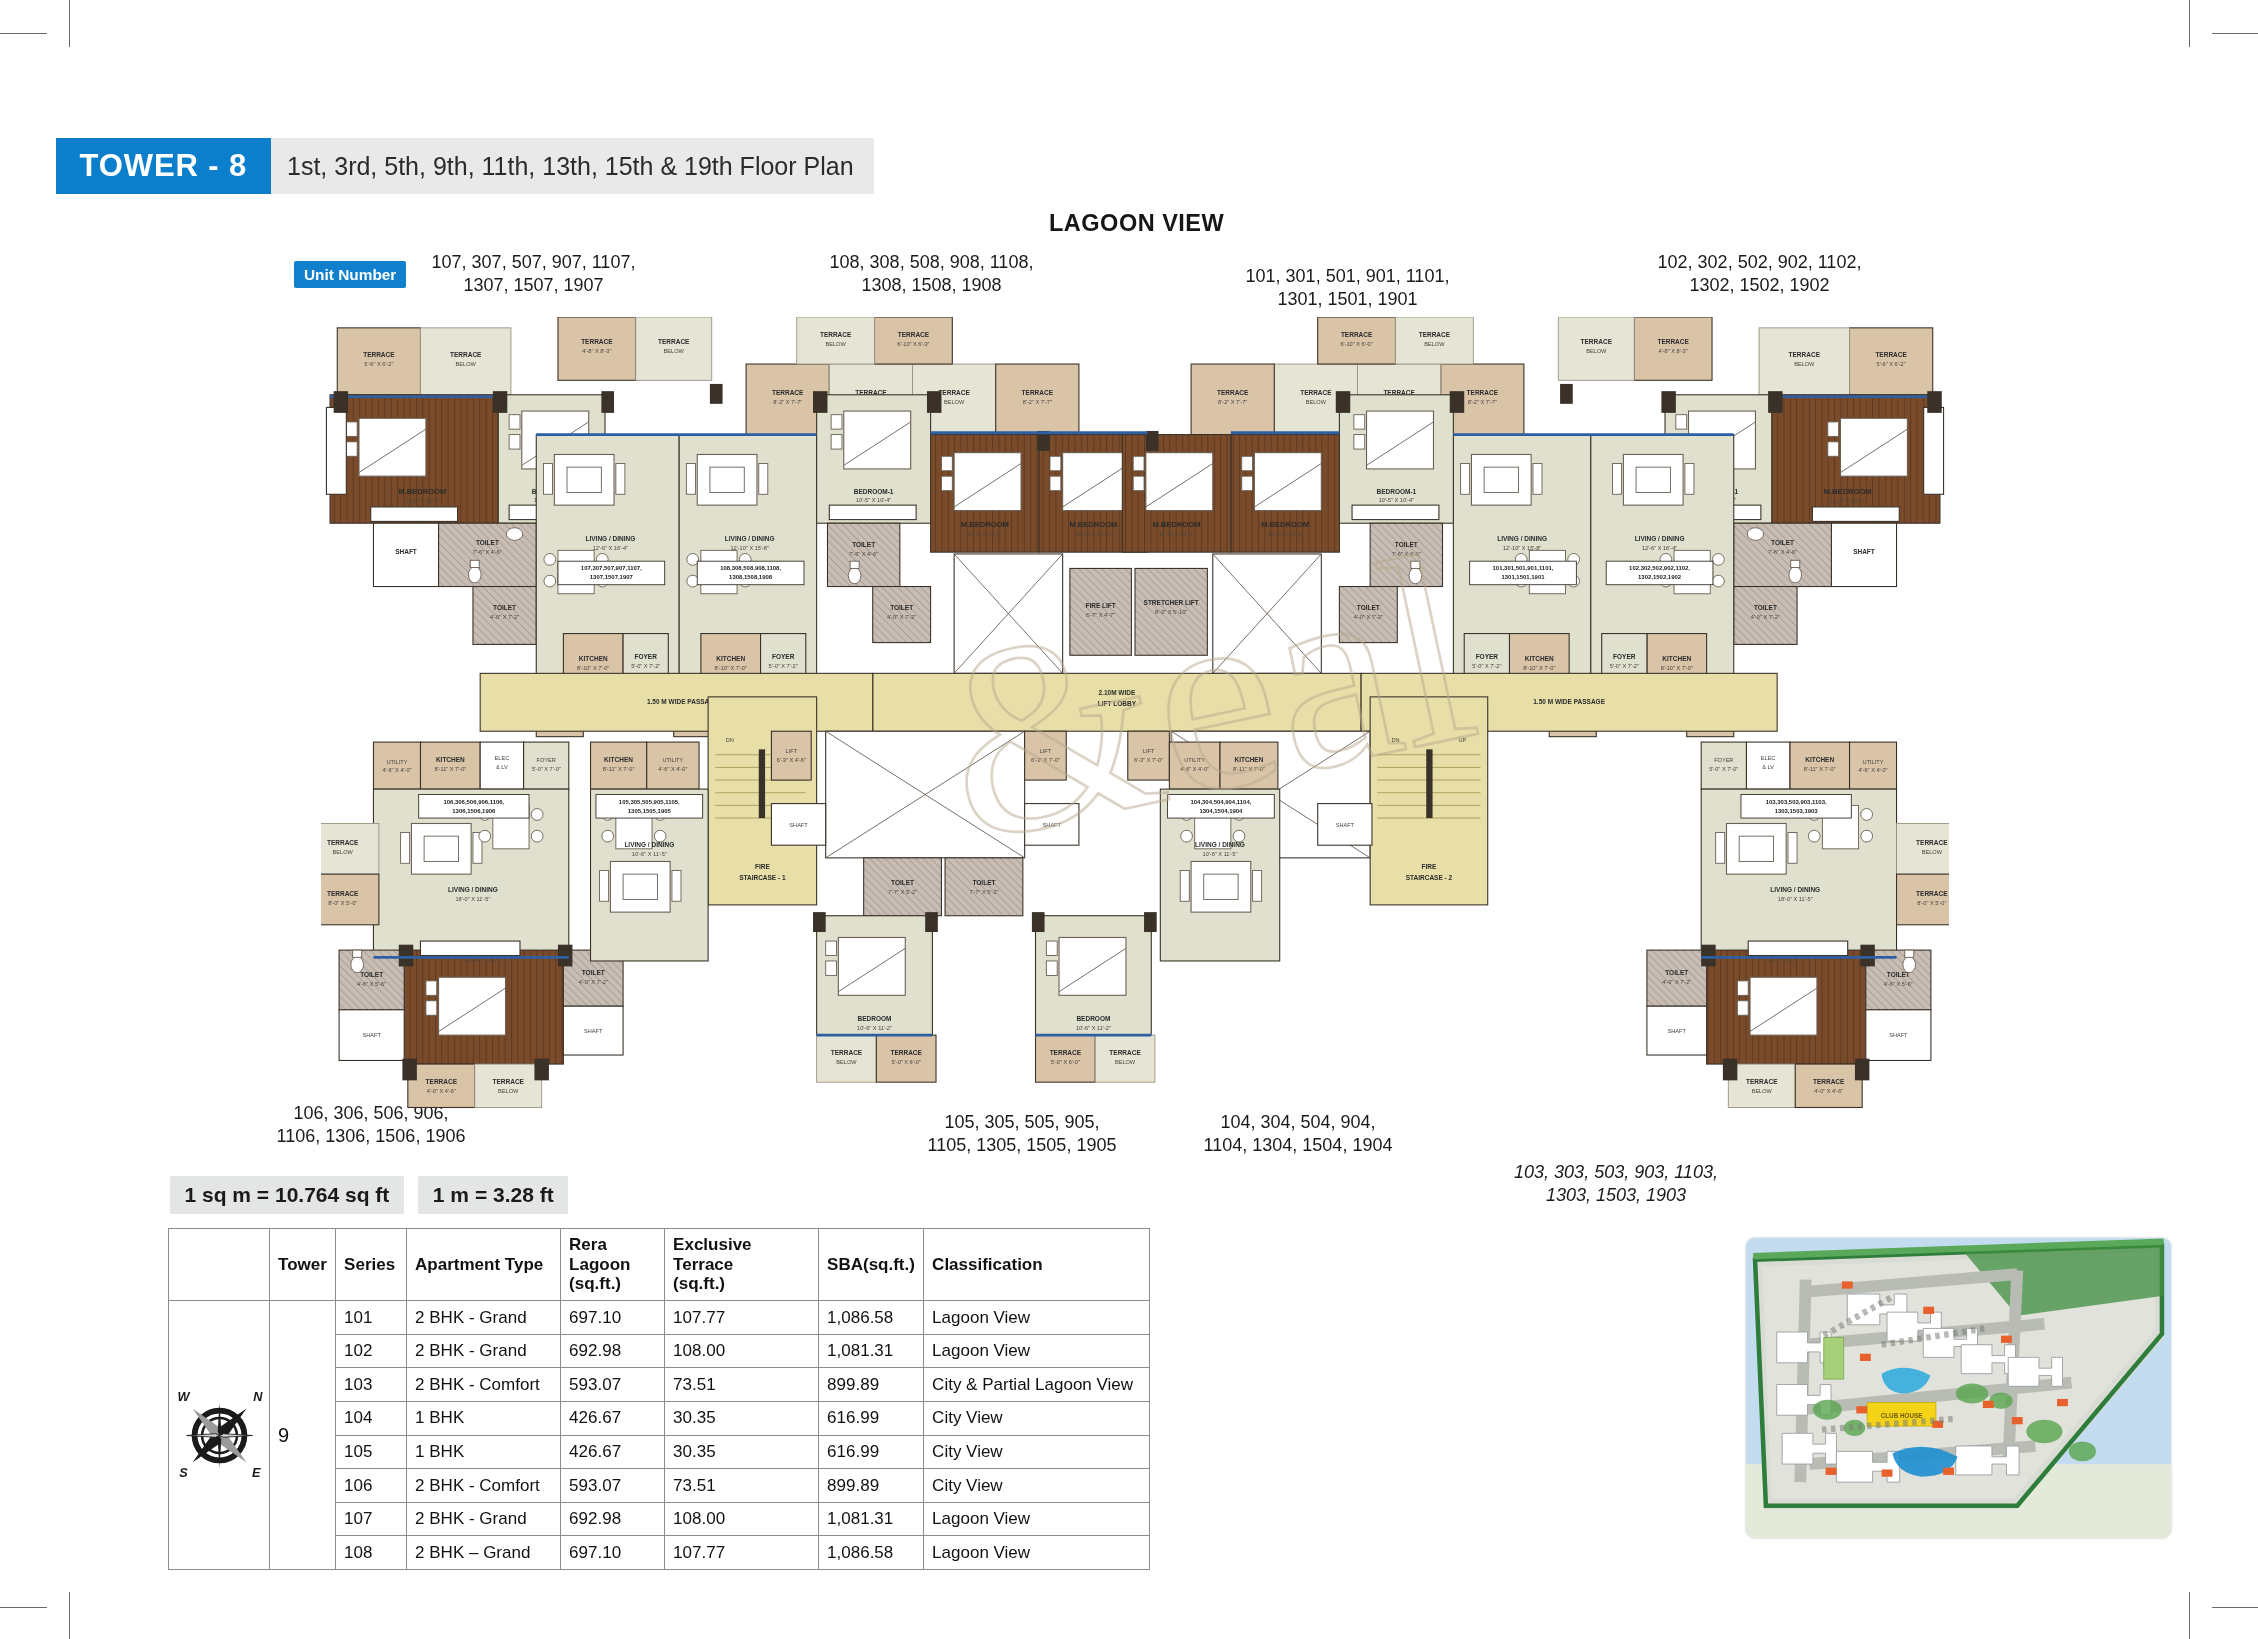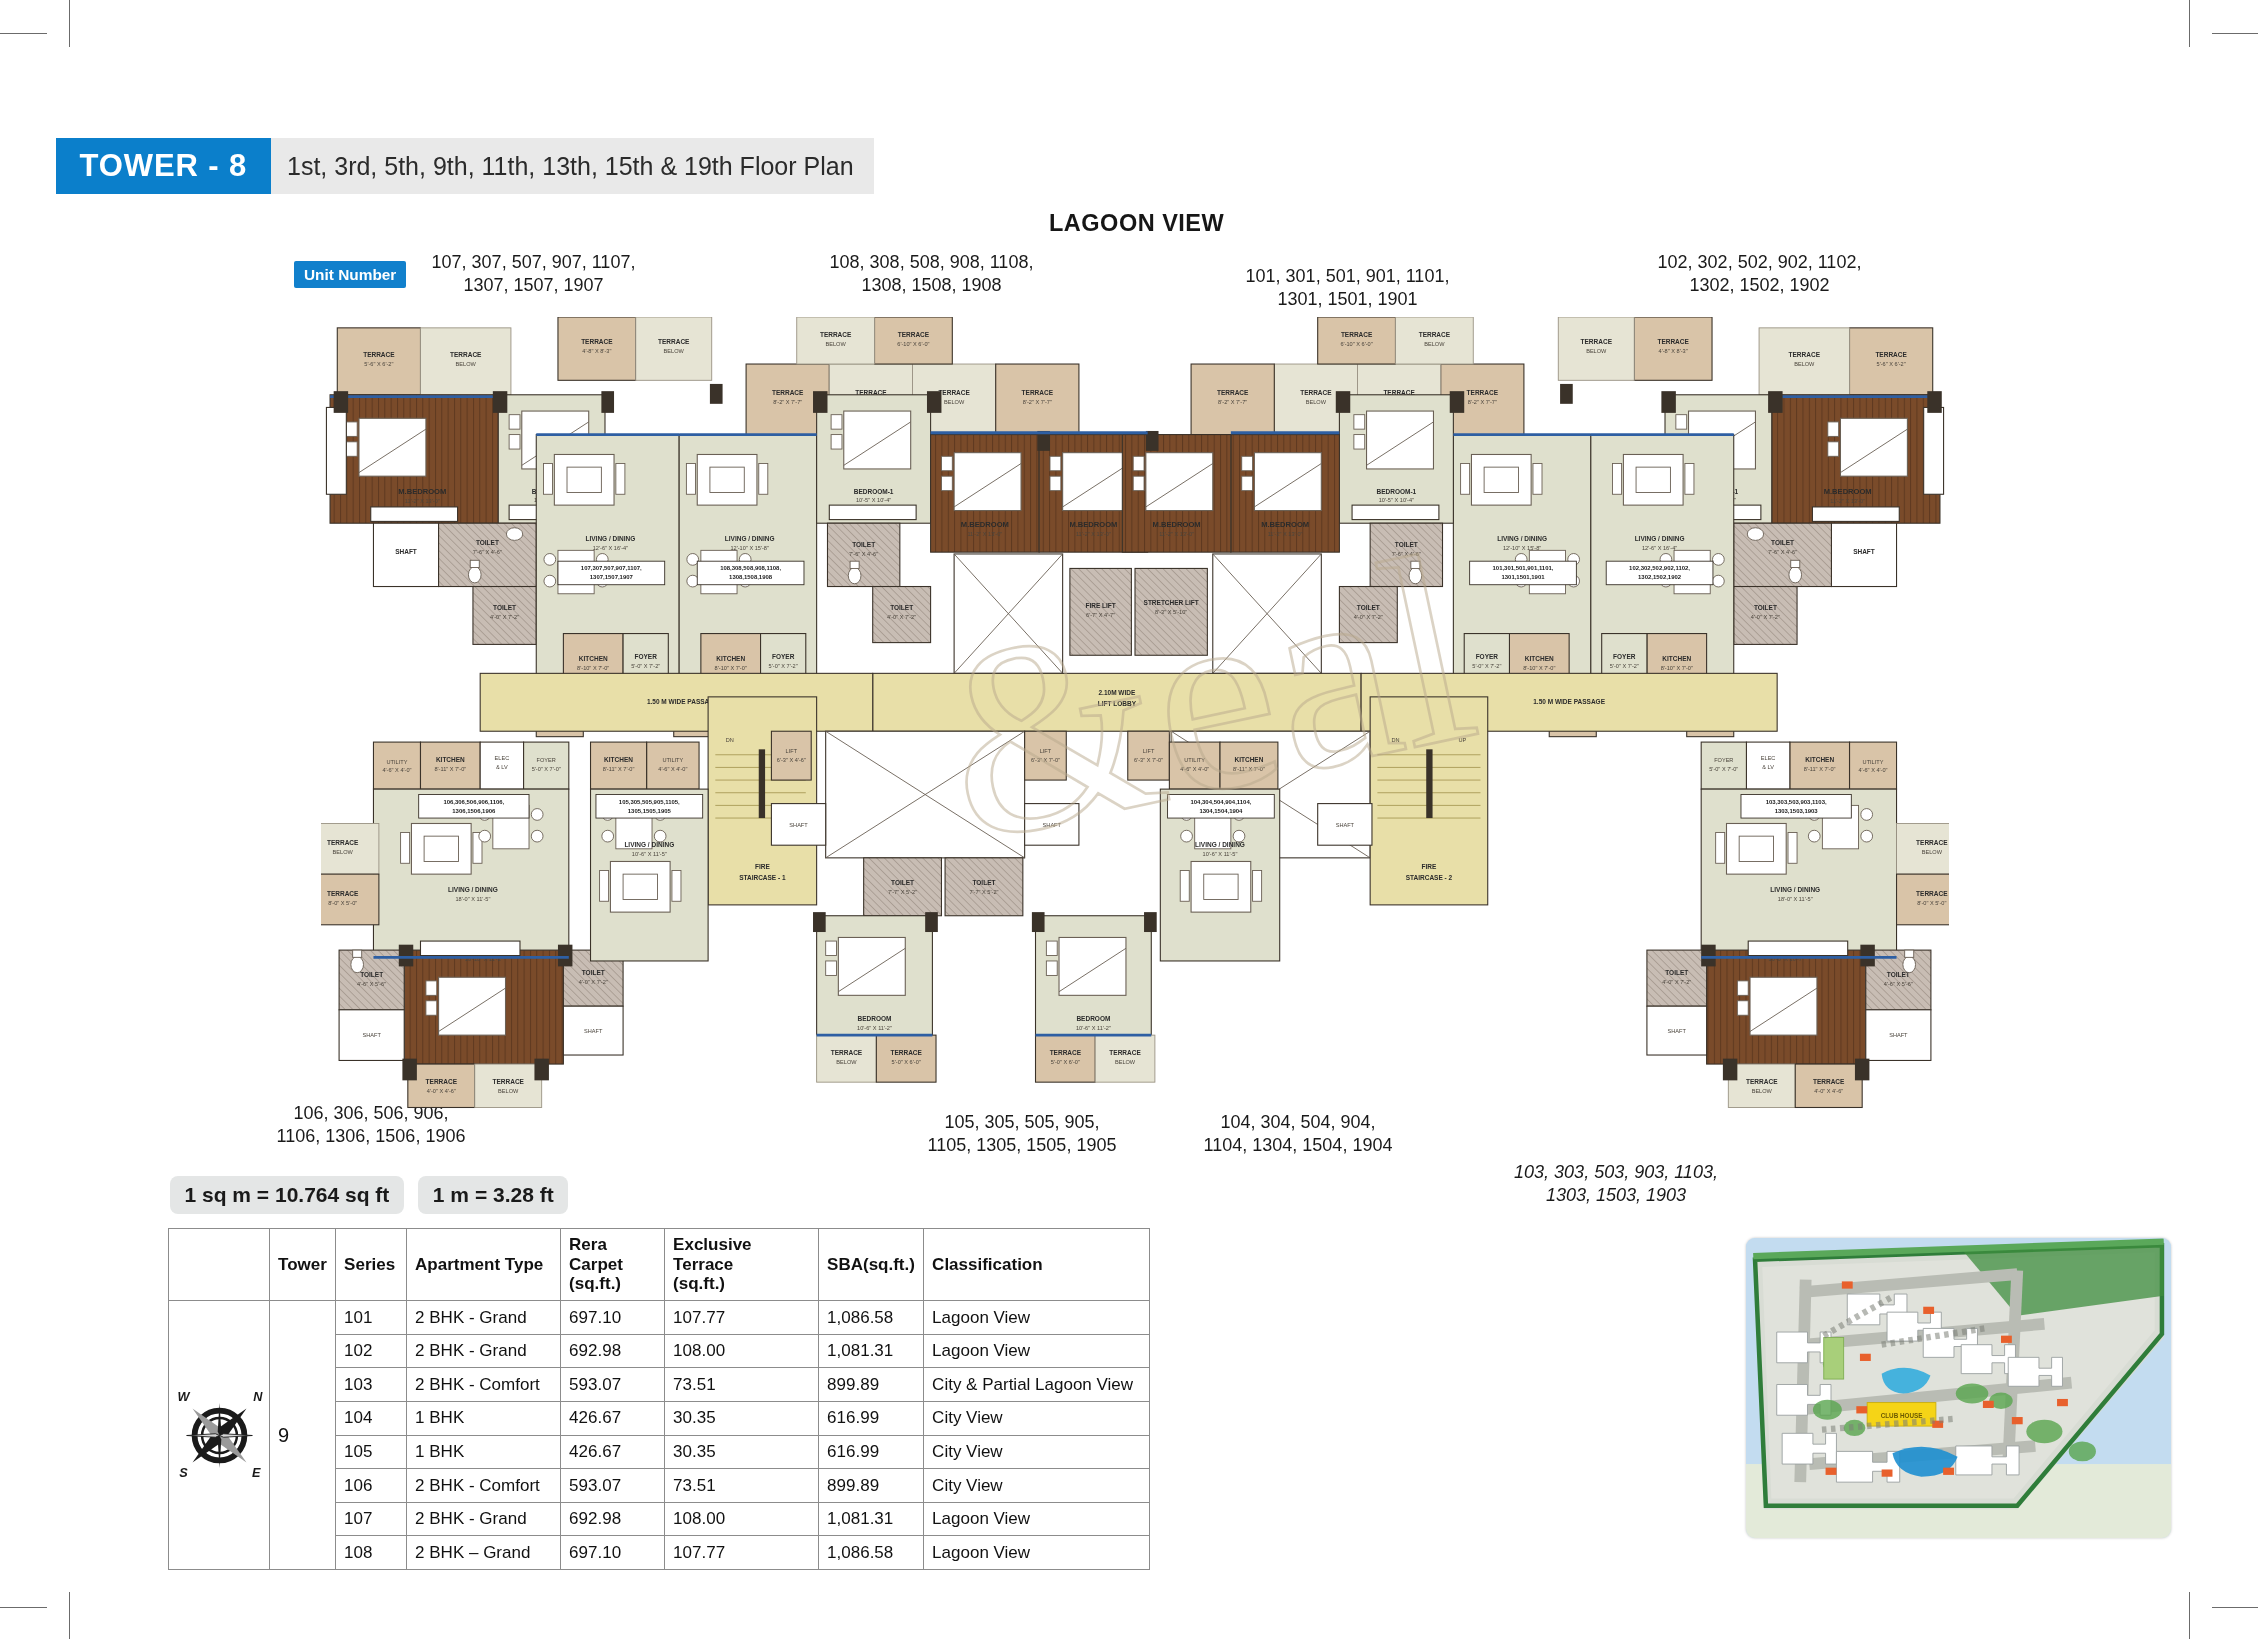--- a/index.html
+++ b/index.html
@@ -43,21 +43,21 @@
   
   .callout {
     position: absolute; font-size: 18px; color: #1a1a1a; text-align: center;
     line-height: 1.28; white-space: pre-line;
   }
 
   
   #conv-row { position: absolute; left: 170px; top: 1176px; display: flex; gap: 14.5px; }
   .conv {
     background: #e4e6e6; color: #1a1a1a; font-size: 21px; font-weight: bold;
-    padding: 7.2px 14.5px; border-radius: 8px; white-space: nowrap;
+    padding: 7.2px 14.5px; border-radius: 1px; white-space: nowrap;
   }
 
   
   #spec-wrap { position: absolute; left: 168px; top: 1228px; }
   table#spec { border-collapse: collapse; font-size: 17px; color: #111; }
   table#spec th, table#spec td {
     border: 0.9px solid #8c8c8c; padding: 6.3px 8.1px; text-align: left;
     vertical-align: middle; background: #fff;
   }
   table#spec th { font-weight: bold; line-height: 1.15; }
@@ -775,21 +775,21 @@
 
   <div id="spec-wrap">
     <table id="spec">
       <thead>
         <tr>
           <th class="c-w-compass"></th>
           <th class="c-w-tower">Tower</th>
           <th class="c-w-series">Series</th>
           <th class="c-w-type">Apartment Type</th>
           <th class="c-w-carpet">
-            <span>Rera Carpet</span><br>
+            <span>Rera Lagoon</span><br>
             <span>(sq.ft.)</span>
           </th>
           <th class="c-w-terr">
             <span>Exclusive Terrace</span><br>
             <span>(sq.ft.)</span>
           </th>
           <th class="c-w-sba">SBA(sq.ft.)</th>
           <th class="c-w-class">Classification</th>
         </tr>
       </thead>

